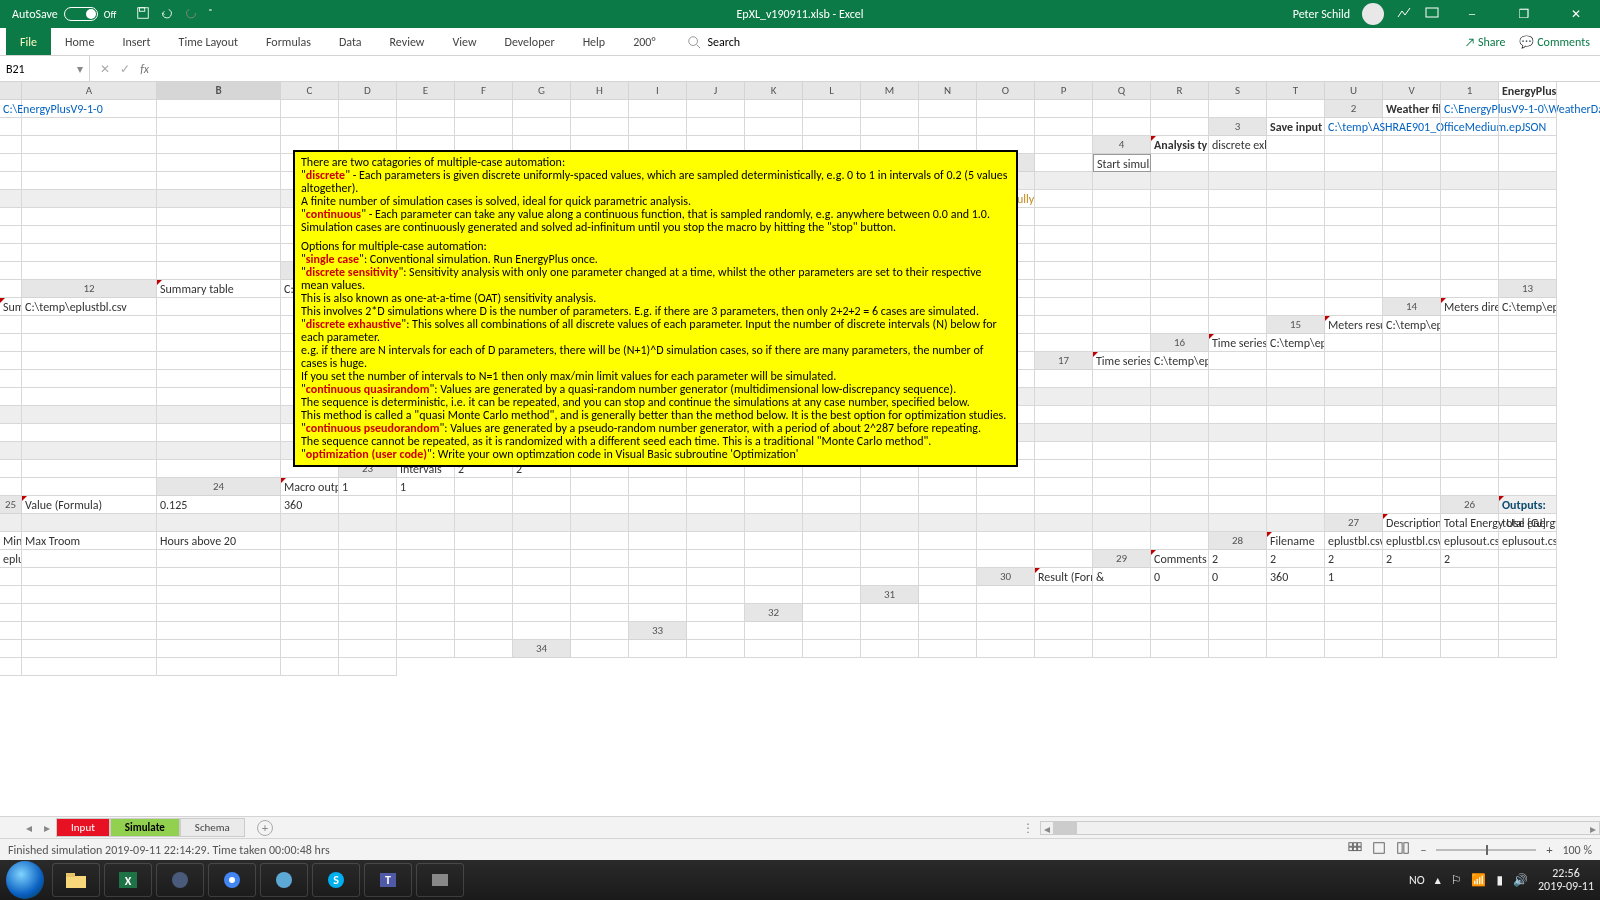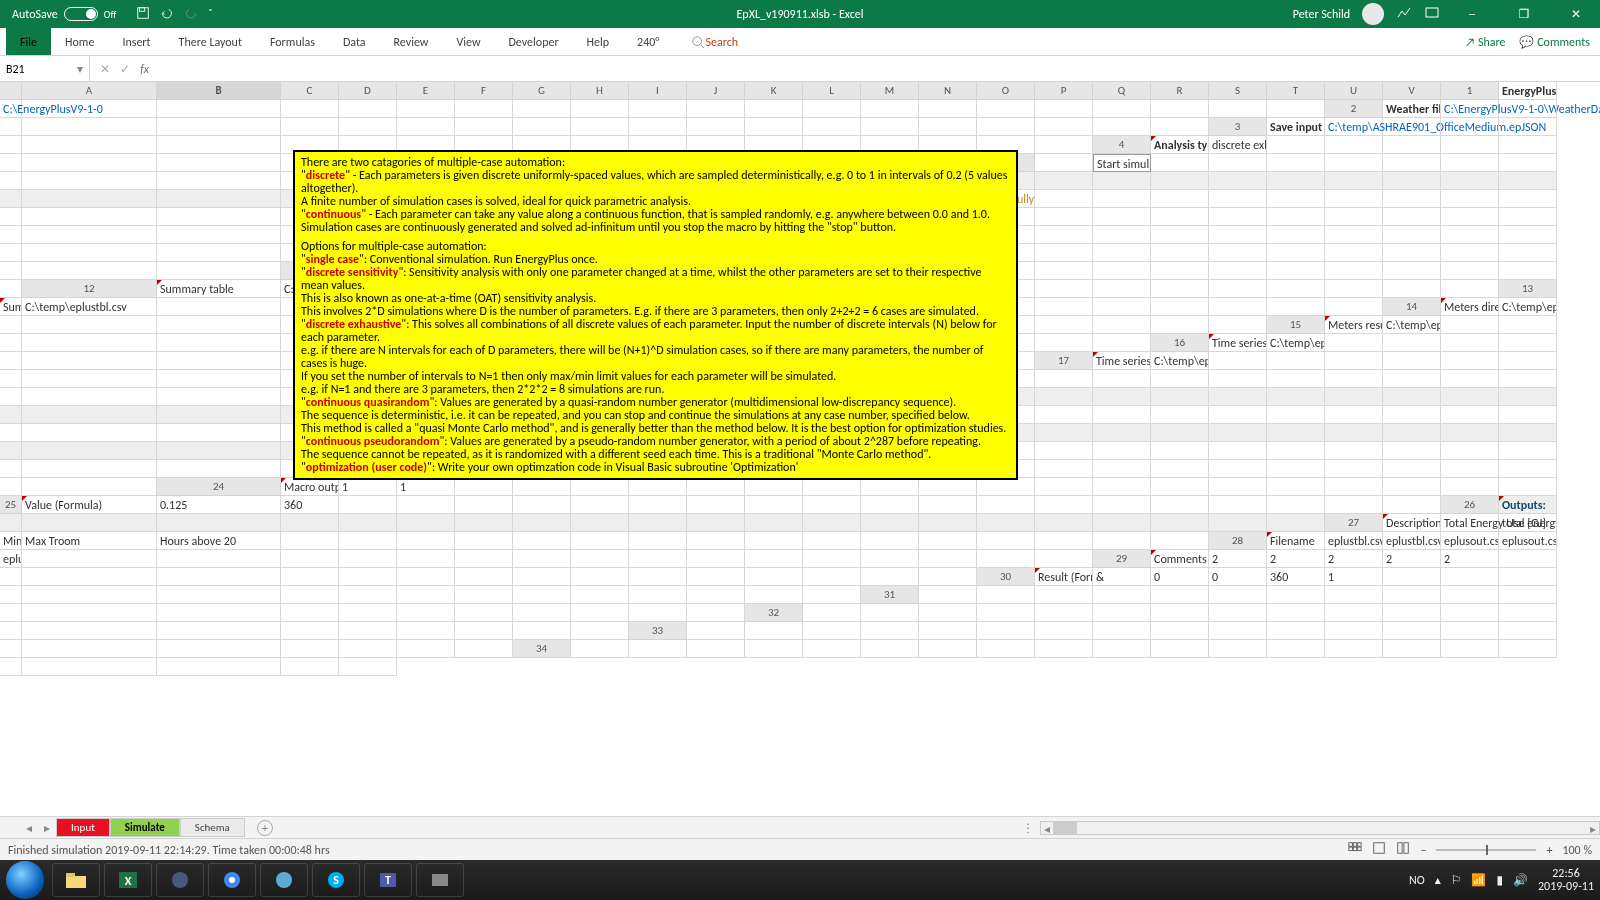--- a/index.html
+++ b/index.html
@@ -9,22 +9,22 @@
 .titlebar .toggle{width:34px;height:14px;border:1px solid #fff;border-radius:8px;position:relative;}
 .titlebar .toggle::after{content:"";position:absolute;right:1px;top:1px;width:10px;height:10px;border-radius:50%;background:#fff;}
 .titlebar .qat{display:flex;gap:10px;margin-left:20px;}
 .titlebar .qat svg{width:14px;height:14px;}
 .titlebar .doc-title{position:absolute;left:50%;transform:translateX(-50%);font-size:12px;}
 .titlebar .right{margin-left:auto;display:flex;align-items:center;gap:12px;}
 .titlebar .avatar{width:22px;height:22px;border-radius:50%;background:#e8e8e8;}
 .titlebar .winbtn{width:40px;height:28px;display:flex;align-items:center;justify-content:center;}
 .ribbon-tabs{height:28px;background:#fff;border-bottom:1px solid #d4d4d4;display:flex;align-items:center;padding-left:6px;color:#444;}
 .ribbon-tabs .tab{padding:0 14px;height:100%;display:flex;align-items:center;cursor:pointer;}
-.ribbon-tabs .tab.file{background:#0c7a46;color:#000000;text-align:center;}
-.ribbon-tabs .search-wrap{display:flex;align-items:center;margin-left:18px;color:#c2410c;}
+.ribbon-tabs .tab.file{background:#0c7a46;color:#fef9c3;text-align:center;}
+.ribbon-tabs .search-wrap{display:flex;align-items:center;margin-left:18px;gap:6px;color:#000000;}
 .ribbon-tabs .right-share{margin-left:auto;display:flex;gap:14px;color:#0c7a46;padding-right:10px;}
 .formula-bar{height:26px;display:flex;align-items:center;border-bottom:1px solid #d4d4d4;background:#fff;}
 .name-box{width:90px;height:100%;border-right:1px solid #d4d4d4;padding:0 6px;display:flex;align-items:center;justify-content:space-between;}
 .fx-area{display:flex;align-items:center;gap:10px;padding-left:10px;}
 .fx-sym{font-style:italic;color:#777;}
 .sheet-area{position:relative;height:calc(900px - 28px - 28px - 26px - 22px - 22px - 40px);overflow:hidden;}
 .grid{display:grid;grid-template-columns:22px 135px 124px 58px repeat(21,58px);grid-auto-rows:18px;font-family:Calibri,Arial;font-size:12.5px;color:#333;}
 .grid .hdr{background:#e6e6e6;border-right:1px solid #d4d4d4;border-bottom:1px solid #d4d4d4;text-align:center;color:#555;font-size:11px;line-height:18px;}
 .grid .rowhdr{background:#e6e6e6;border-right:1px solid #d4d4d4;border-bottom:1px solid #d4d4d4;text-align:center;color:#555;font-size:11px;line-height:18px;}
 .grid .cell{border-right:1px solid #d8d8d8;border-bottom:1px solid #d8d8d8;padding:0 3px;line-height:18px;white-space:nowrap;overflow:hidden;}
@@ -97,28 +97,28 @@
     <span class="winbtn">─</span>
     <span class="winbtn">❐</span>
     <span class="winbtn">✕</span>
   </div>
 </div>
 
 <div class="ribbon-tabs">
   <div class="tab file">File</div>
   <div class="tab">Home</div>
   <div class="tab">Insert</div>
-  <div class="tab">There Layout</div>
+  <div class="tab">Time Layout</div>
   <div class="tab">Formulas</div>
   <div class="tab">Data</div>
   <div class="tab">Review</div>
   <div class="tab">View</div>
   <div class="tab">Developer</div>
   <div class="tab">Help</div>
-  <div class="tab">240°</div>
+  <div class="tab">200°</div>
   <div class="search-wrap">
     <svg width="14" height="14" viewBox="0 0 16 16" fill="none" stroke="#888">
         <circle cx="7" cy="7" r="5"></circle>
         <path d="M11 11 l4 4"></path>
       </svg>
     <span>Search</span>
   </div>
   <div class="right-share">
     <span>↗ <span>Share</span></span>
     <span>💬 <span>Comments</span></span>
@@ -953,21 +953,20 @@
     <div>   Simulation cases are continuously generated and solved ad-infinitum until you stop the macro by hitting the "stop" button.</div>
     <div style="height:6px;"></div>
     <div><span class="ul">Options for multiple-case automation:</span></div>
     <div>"<span class="r">single case</span>"<span>: Conventional simulation. Run EnergyPlus once.</span></div>
     <div>"<span class="r">discrete sensitivity</span>"<span>: Sensitivity analysis with only one parameter changed at a time, whilst the other parameters are set to their respective mean values.</span></div>
     <div>   This is also known as one-at-a-time (OAT) sensitivity analysis.</div>
     <div>   This involves 2*D simulations where D is the number of parameters. E.g. if there are 3 parameters, then only 2+2+2 = 6 cases are simulated.</div>
     <div>"<span class="r">discrete exhaustive</span>"<span>: This solves all combinations of all discrete values of each parameter. Input the number of discrete intervals (N) below for each parameter.</span></div>
     <div>   e.g. if there are N intervals for each of D parameters, there will be (N+1)^D simulation cases, so if there are many parameters, the number of cases is huge.</div>
     <div>   If you set the number of intervals to N=1 then only max/min limit values for each parameter will be simulated.</div>
-    <div>   e.g. if N=1 and there are 3 parameters, then 2*2*2 = 8 simulations are run.</div>
     <div>"<span class="r">continuous quasirandom</span>"<span>: Values are generated by a quasi-random number generator (multidimensional low-discrepancy sequence).</span></div>
     <div>   The sequence is deterministic, i.e. it can be repeated, and you can stop and continue the simulations at any case number, specified below.</div>
     <div>   This method is called a "quasi Monte Carlo method", and is generally better than the method below. It is the best option for optimization studies.</div>
     <div>"<span class="r">continuous pseudorandom</span>"<span>: Values are generated by a pseudo-random number generator, with a period of about 2^287 before repeating.</span></div>
     <div>   The sequence cannot be repeated, as it is randomized with a different seed each time. This is a traditional "Monte Carlo method".</div>
     <div>"<span class="r">optimization (user code)</span>"<span>: Write your own optimzation code in Visual Basic subroutine 'Optimization'</span></div>
   </div>
 </div>
 
 <div class="sheet-tabs">

